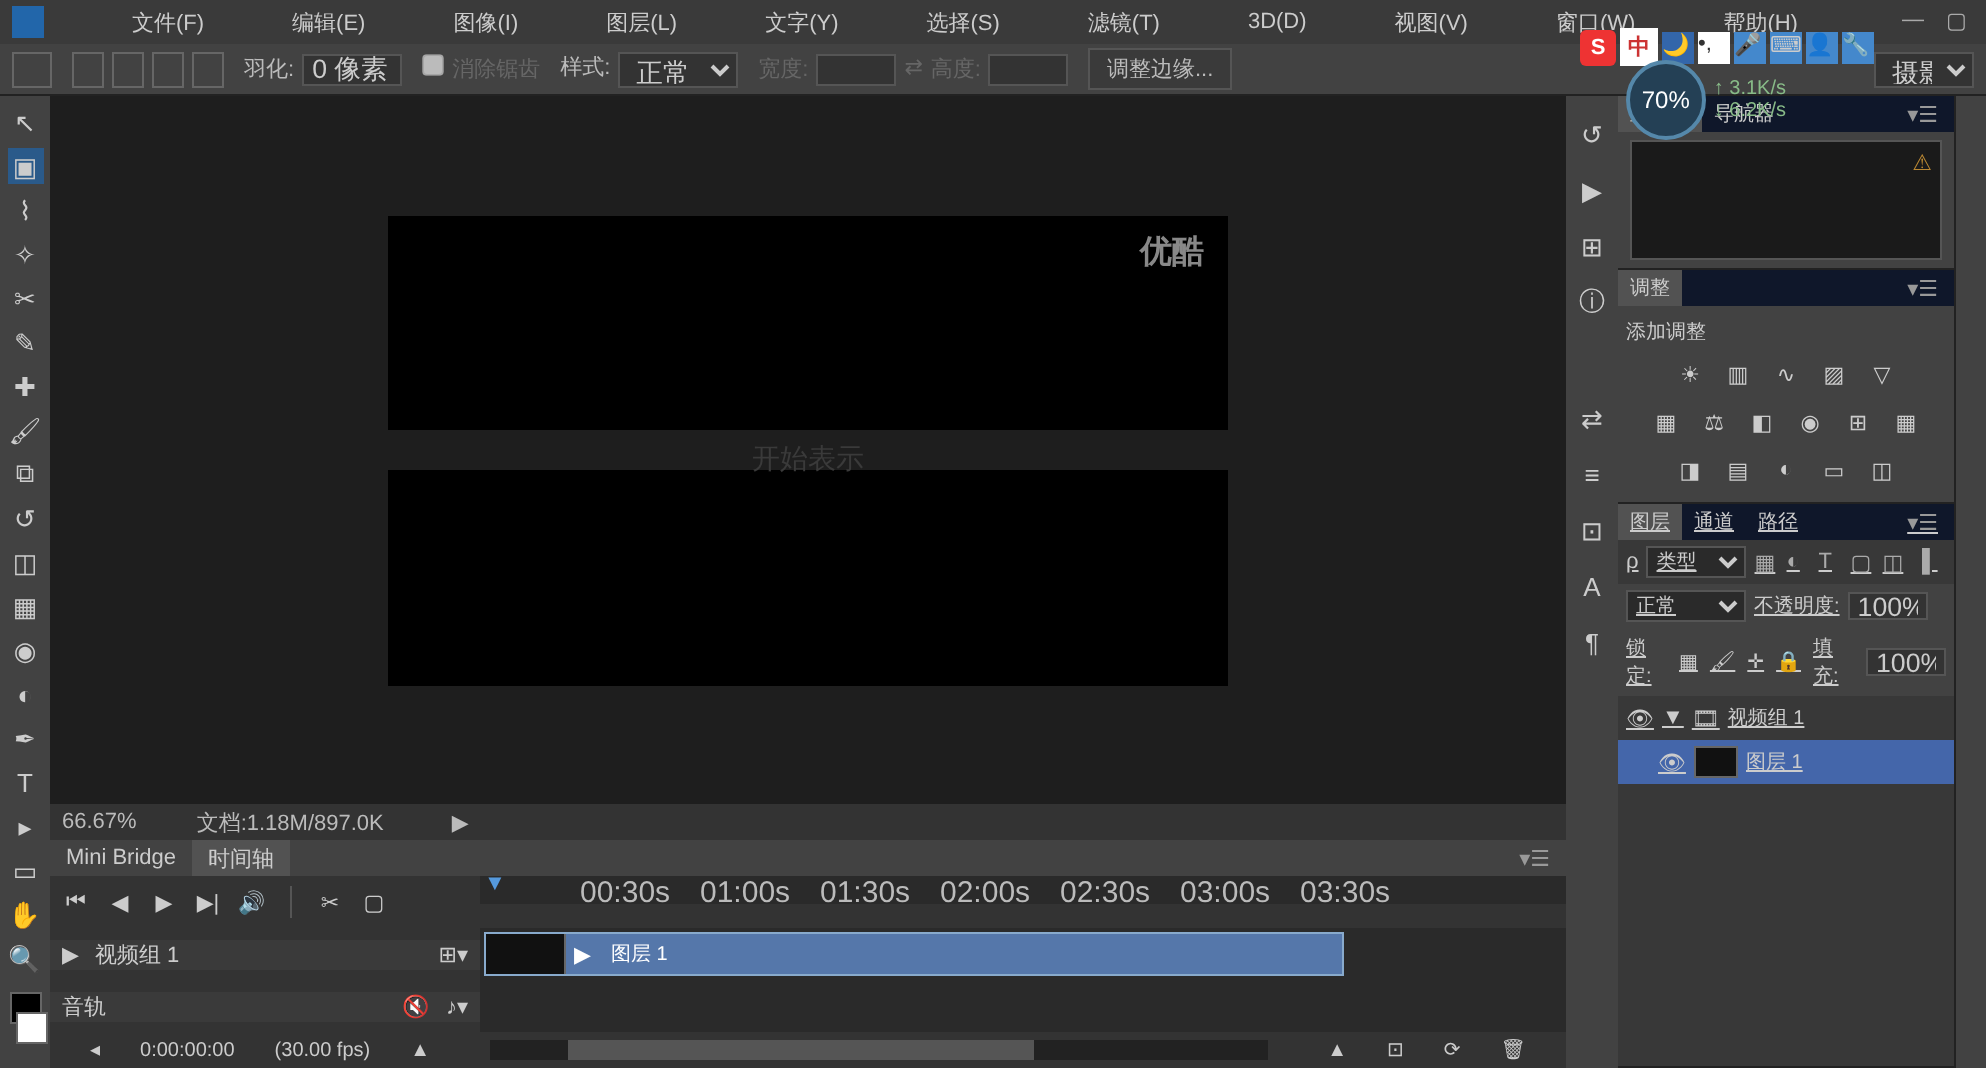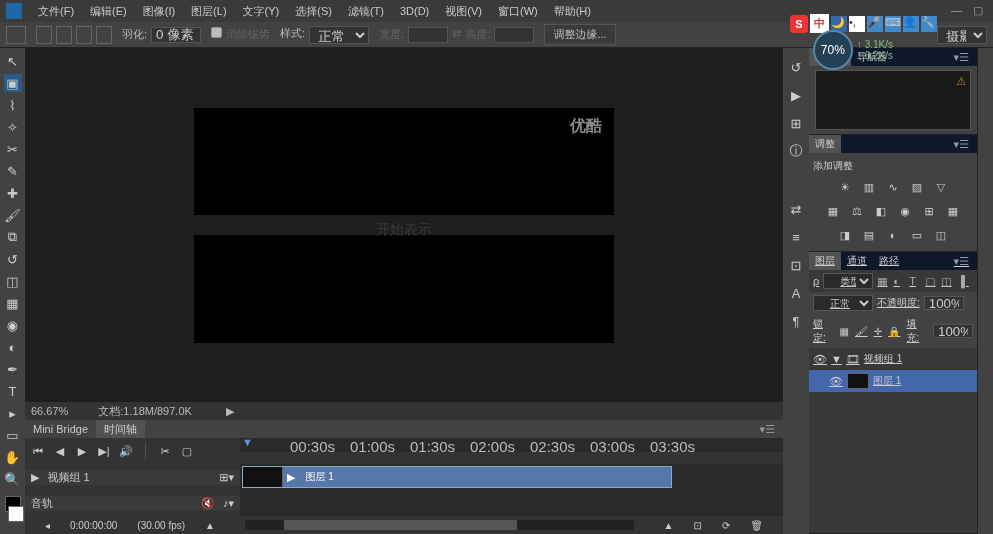--- a/index.html
+++ b/index.html
@@ -1,20 +1,20 @@
 <!DOCTYPE html>
 <html><head>
 <meta charset="utf-8">
 <style>
 * { margin: 0; padding: 0; box-sizing: border-box; font-family: Arial, sans-serif; }
 body { background: #2a2a2a; color: #ccc; font-size: 11px; overflow: hidden; width: 993px; height: 534px; }
 
 .menubar { height: 22px; background: #3a3a3a; display: flex; align-items: center; padding: 0 6px; gap: 4px; }
 .menubar .app-icon { width: 16px; height: 16px; background: #2266aa; margin-right: 6px; }
-.menubar .menu-item { padding: 2px 6px; cursor: pointer; }
+.menubar .menu-item { padding: 2px 6px; cursor: pointer; margin-left: 28px; }
 .win-controls { margin-left: auto; display: flex; gap: 8px; }
 .win-btn { width: 14px; height: 14px; color: #aaa; cursor: pointer; }
 
 .optionsbar { height: 26px; background: #424242; display: flex; align-items: center; padding: 0 6px; gap: 10px; border-bottom: 1px solid #222; }
 .opt-icon { width: 20px; height: 18px; border: 1px solid #666; }
 .opt-group { display: flex; align-items: flex-start; gap: 4px; }
 .opt-label { color: #bbb; }
 .opt-input { background: #333; border: 1px solid #555; color: #ccc; padding: 1px 4px; width: 50px; height: 16px; }
 .opt-select { background: #333; border: 1px solid #555; color: #ccc; padding: 1px 4px; width: 60px; height: 18px; }
 .opt-check { width: 11px; height: 11px; }
@@ -88,21 +88,21 @@
 .panel-body { padding: 4px 6px; }
 .histogram { height: 60px; background: #1a1a1a; border: 1px solid #555; position: relative; }
 .hist-warn { position: absolute; top: 4px; right: 4px; color: #bb8833; }
 
 .adjustments { padding: 4px; }
 .adj-row { display: flex; gap: 8px; justify-content: center; padding: 4px 0; }
 .adj-ico { width: 16px; height: 16px; cursor: pointer; color: #ccc; display: flex; align-items: center; justify-content: center; }
 
 .layers-panel { flex: 1; display: flex; flex-direction: column; text-decoration: underline; }
 .layers-filter { display: flex; align-items: center; padding: 3px 4px; gap: 4px; background: #383838; }
-.lf-select { background: #2a2a2a; border: 1px solid #555; color: #ccc; font-size: 10px; width: 50px; height: 16px; padding-left: 12px; }
+.lf-select { background: #2a2a2a; border: 1px solid #555; color: #ccc; font-size: 10px; width: 50px; height: 16px; }
 .lf-ico { width: 12px; height: 12px; cursor: pointer; color: #aaa; }
 .layers-opts { display: flex; align-items: center; padding: 3px 4px; gap: 4px; }
 .layers-lock { display: flex; align-items: center; padding: 3px 4px; gap: 6px; font-size: 10px; }
 
 .layer-list { flex: 1; background: #383838; }
 .layer-row { display: flex; align-items: center; height: 22px; padding: 0 4px; gap: 4px; }
 .layer-row.selected { background: #4466aa; }
 .eye-ico { width: 14px; cursor: pointer; }
 .layer-thumb { width: 22px; height: 16px; background: #111; border: 1px solid #666; }
 .layer-name { font-size: 10px; }

